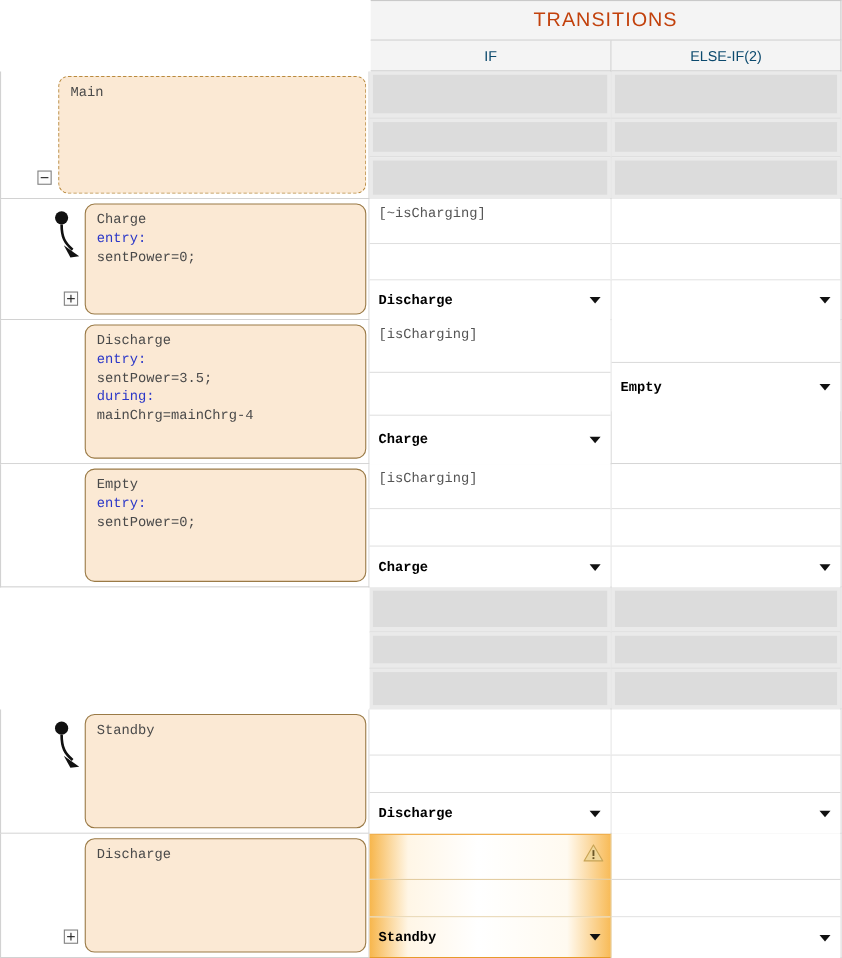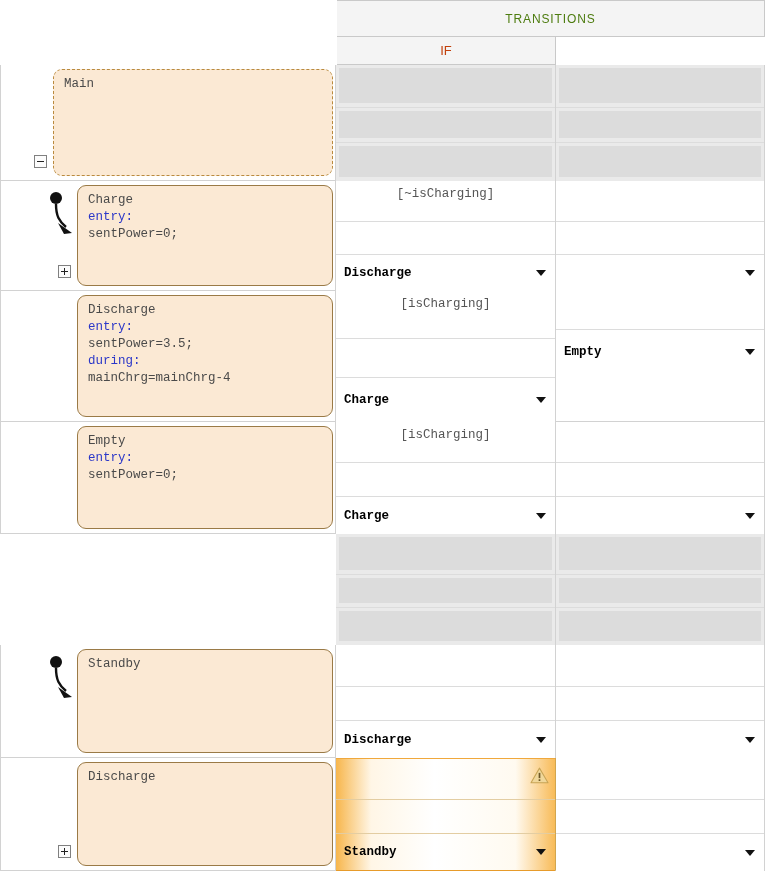--- a/index.html
+++ b/index.html
@@ -17,39 +17,39 @@
     position:absolute; left:0; top:0; width:336px; height:65px;
     background:#f4f4f4; border:1px solid #c9c9c9;
     display:flex; align-items:center; justify-content:center;
   }
   .hdr-states span { font-size:13.5px; letter-spacing:.9px; color:#3b3b3b; }
   .hdr-trans {
     position:absolute; left:337px; top:0; width:428px; height:37px;
     background:#f4f4f4; border:1px solid #c9c9c9; border-left:none;
     display:flex; align-items:center; justify-content:center;
   }
-  .hdr-trans span { font-size:12px; letter-spacing:.9px; color:#4d7c0f; }
+  .hdr-trans span { font-size:18px; letter-spacing:.9px; color:#c2410c; }
   .hdr-if, .hdr-elseif {
     position:absolute; top:37px; height:28px;
     background:#f4f4f4; border:1px solid #c9c9c9; border-top:none; border-left:none;
     display:flex; align-items:center; justify-content:center;
   }
   .hdr-if { left:337px; width:219px; }
   .hdr-elseif { left:556px; width:209px; }
-  .hdr-if span, .hdr-elseif span { font-size:13px; color:#c2410c; }
+  .hdr-if span, .hdr-elseif span { font-size:13px; color:#0c4a6e; }
 
   
   .row { position:absolute; left:0; width:761px; }
   .state-cell {
     position:absolute; left:0; top:0; width:336px; height:100%;
     background:#fff; border:1px solid #d2d2d2; border-top:none;
   }
   .tr-col {
     position:absolute; top:0; height:100%;
-    border-right:1px solid #d2d2d2; border-bottom:1px solid #d2d2d2;text-align:center;
+    border-right:1px solid #d2d2d2; border-bottom:1px solid #d2d2d2;
   }
   .tr-if     { left:336px; width:220px; }
   .tr-elseif { left:556px; width:209px; }
 
   
   .sub {
     position:relative; width:100%; background:#fff;
     border-bottom:1px solid #dcdcdc;
     font-family:"Liberation Mono", monospace;
     font-size:12.5px; color:#555;
@@ -119,20 +119,23 @@
 </head>
 <body>
 
 <div id="app">
 
   <div class="hdr-trans">
     <span>TRANSITIONS</span>
   </div>
   <div class="hdr-if">
     <span>IF</span>
+  </div>
+  <div class="hdr-elseif">
+    <span>ELSE-IF(2)</span>
   </div>
 
   <div id="rows-root">
       <div class="row" style="top: 65px; height: 116px;">
         <div class="state-cell">
           <div class="tree" style="left: 33px; top: 90px;"></div>
           <div class="sbox dashed"><div>Main</div></div>
         </div>
         <div class="tr-col tr-if">
           <div class="sub disabled" style="height: 43px;"></div>

